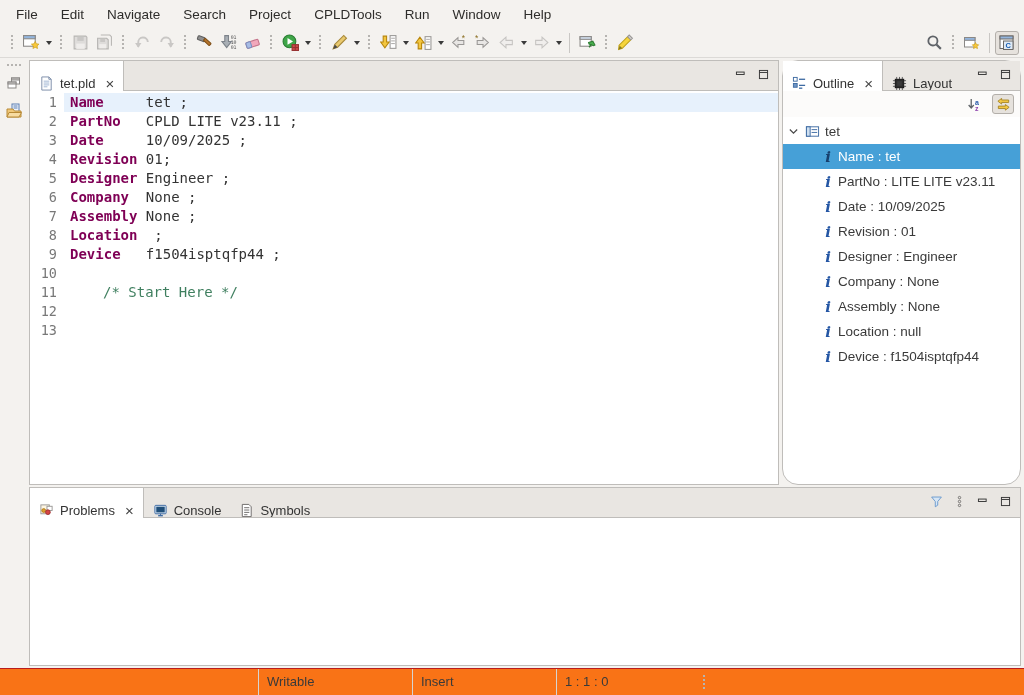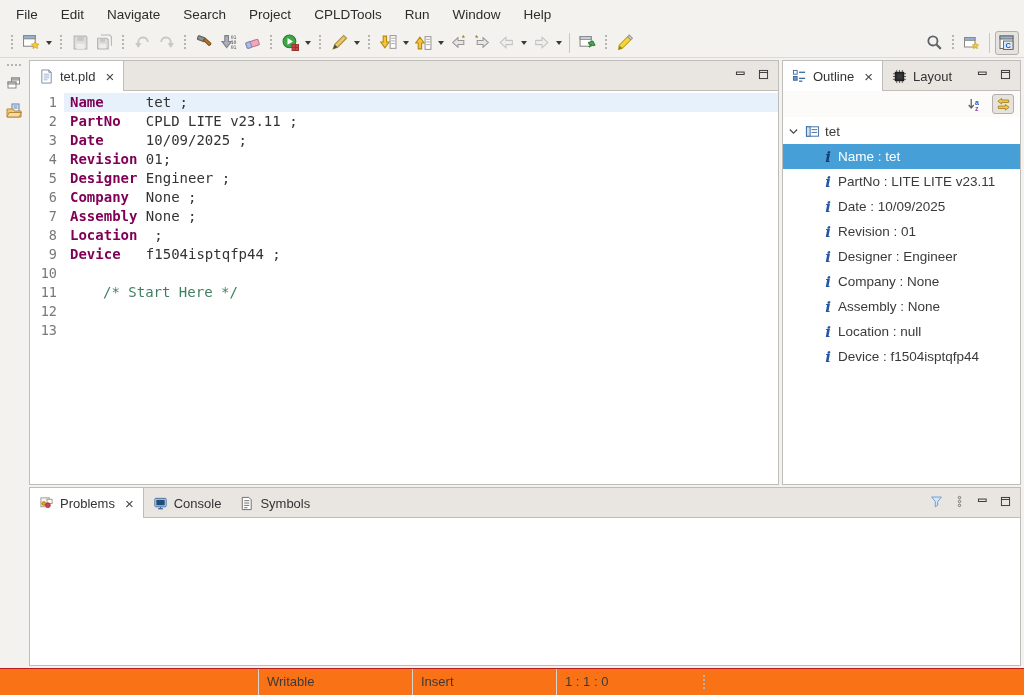--- a/index.html
+++ b/index.html
@@ -24,27 +24,27 @@
 
   
   .main { position:absolute; top:58px; left:0; right:0; bottom:27px; background:#f4f2ef; }
   .left-strip { position:absolute; left:0; top:0; bottom:0; width:28px; display:flex; flex-direction:column; align-items:center; }
   .strip-dots { width:16px; height:3px; margin:5px 0 6px; background-image:radial-gradient(circle,#b6b4b1 1px,transparent 1.1px); background-size:4px 4px; }
   .strip-btn { width:22px; height:22px; display:flex; align-items:center; justify-content:center; margin-bottom:6px; }
   .strip-btn svg { width:16px; height:16px; }
 
   .panel { position:absolute; background:#fff; border:1px solid #bfbdba; display:flex; flex-direction:column; }
   .editor-panel  { left:29px; top:2px; width:750px; height:425px; }
-  .outline-panel { left:782px; top:2px; right:3px; height:425px; }
+  .outline-panel { left:782px; top:2px; right:3px; height:425px;border-radius:16px; }
   .bottom-panel  { left:29px; top:429px; right:3px; bottom:2px; }
 
   
   .tabbar { position:relative; height:30px; display:flex; align-items:stretch; background:#e9e6e2; flex:none; }
   .tabbar::before { content:''; position:absolute; left:0; right:0; bottom:0; height:1px; background:#bfbdba; }
-  .tab { display:flex; align-items:center; gap:6px; padding:0 9px; color:#333; }
+  .tab { display:flex; align-items:flex-end; gap:6px; padding:0 9px; color:#333; }
   .tab.active { position:relative; z-index:1; background:#fff; border-right:1px solid #bfbdba; }
   .tab .ticon svg { width:15px; height:15px; display:block; }
   .tclose { margin-left:4px; font-size:15px; line-height:1; color:#444; }
   .bar-actions { margin-left:auto; display:flex; align-items:center; gap:10px; padding-right:8px; }
   .bar-actions svg { width:13px; height:13px; }
 
   
   .editor-body { flex:1; display:flex; overflow:hidden; background:#fff; }
   .gutter { width:34px; flex:none; padding:2px 7px 0 0; text-align:right; font:13.5px/19px "DejaVu Sans Mono",monospace; color:#787878; }
   .code { flex:1; padding-top:2px; font:14px/19px "DejaVu Sans Mono",monospace; color:#333; white-space:pre; }

